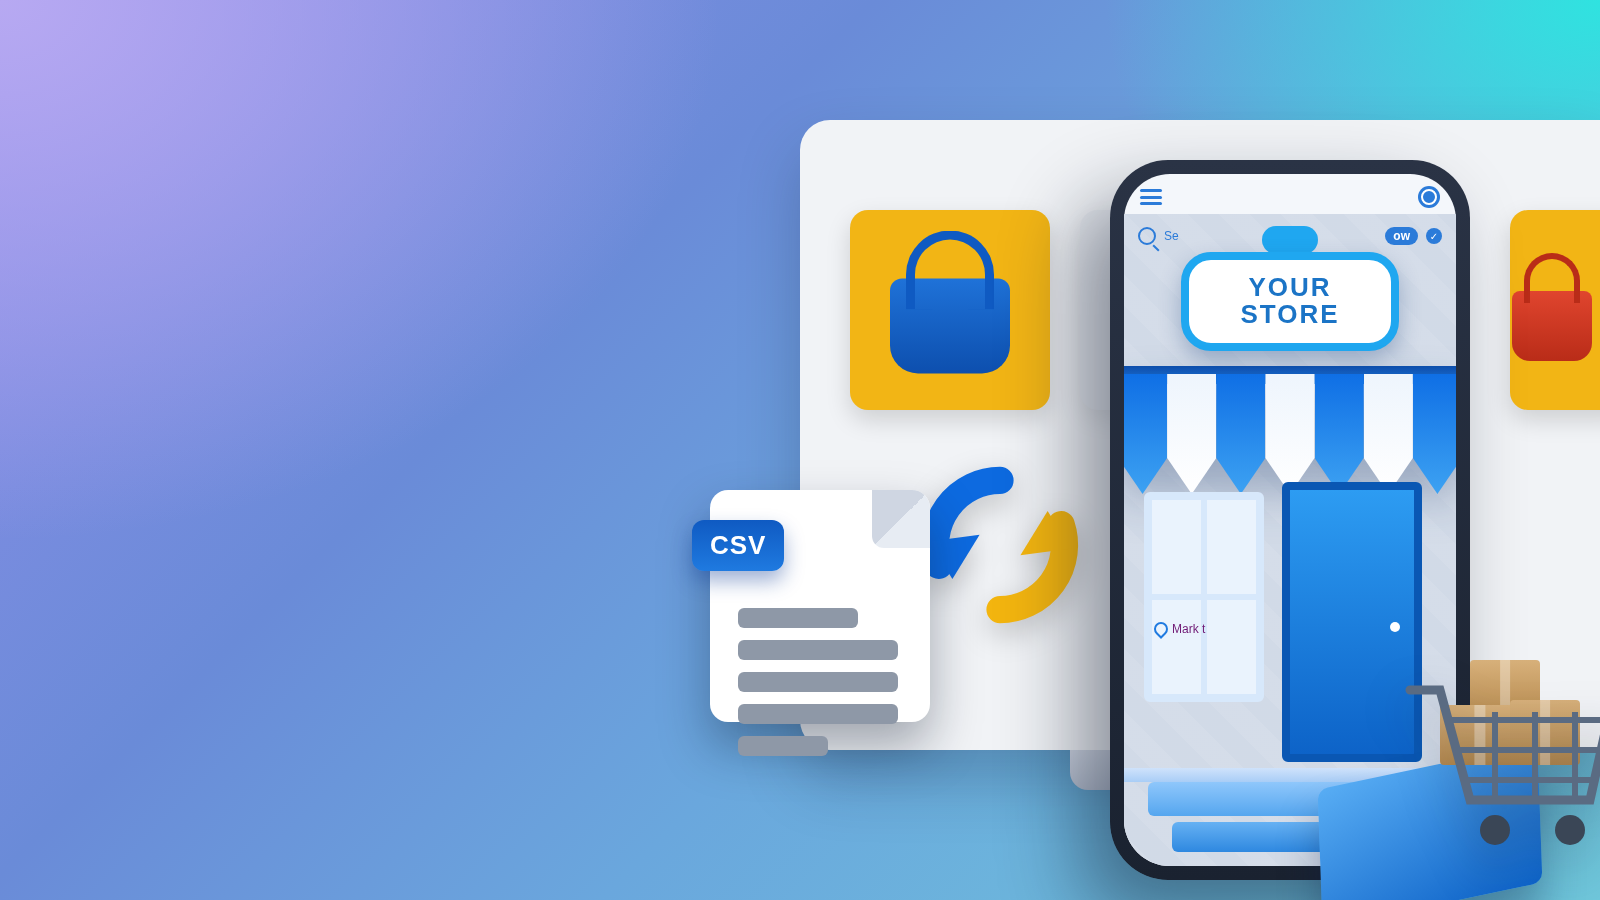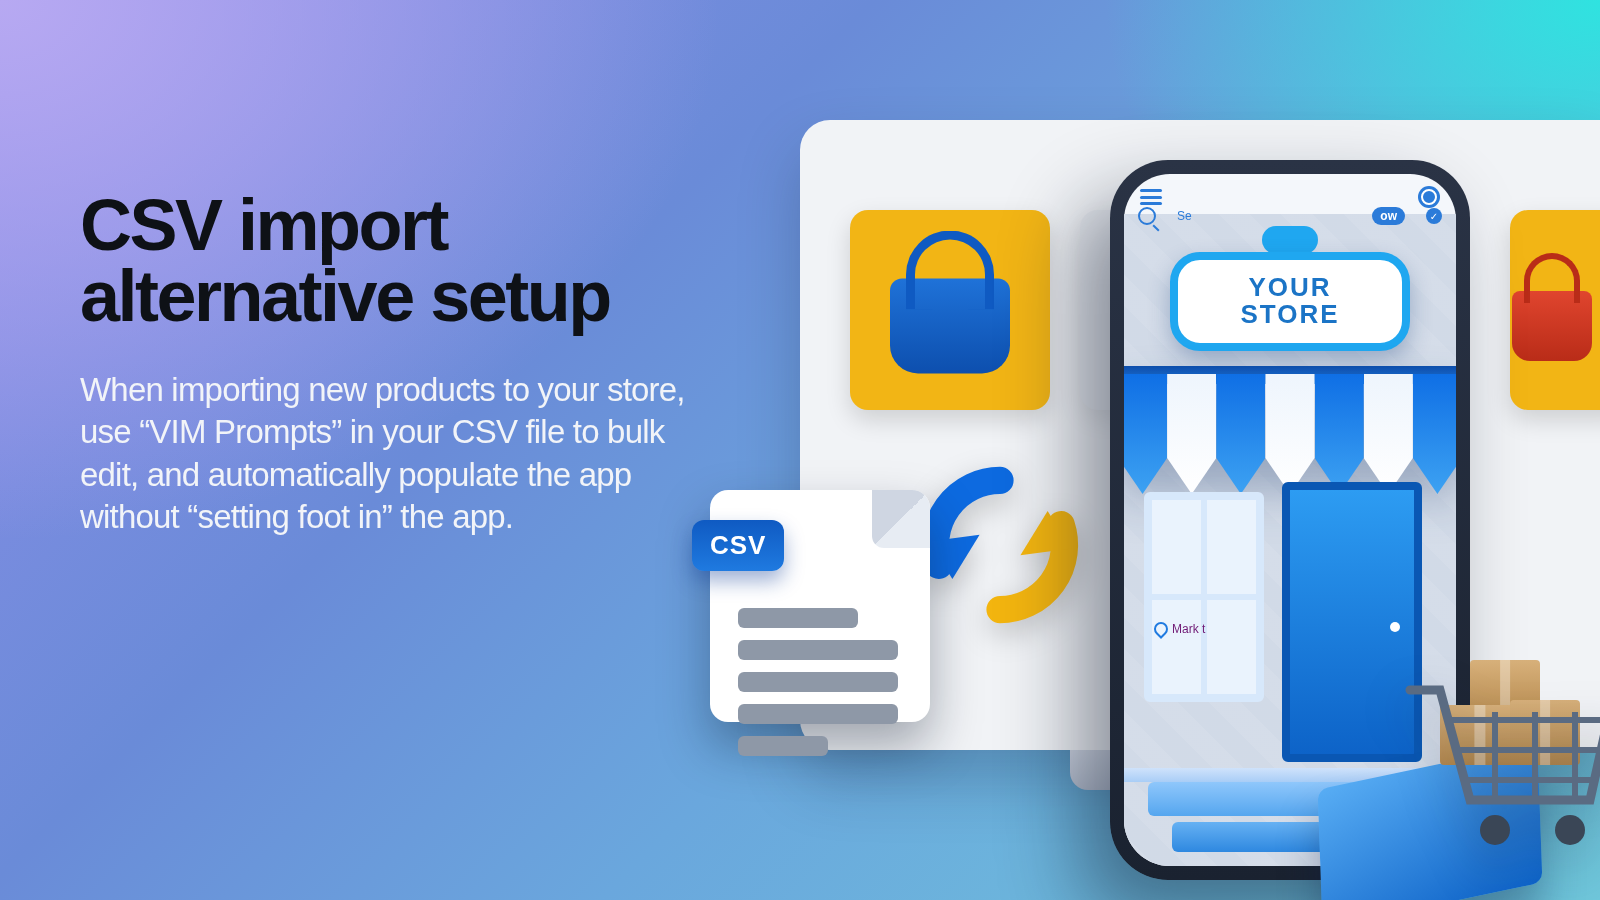--- a/index.html
+++ b/index.html
@@ -109,29 +109,29 @@
   .screen .map{position:absolute;inset:40px 0 0 0;
     background:
      linear-gradient(0deg, rgba(200,210,225,.6), rgba(200,210,225,.6)),
      repeating-linear-gradient(45deg,#e8edf5 0 22px,#dfe6f0 22px 44px);
   }
   .topbar{position:absolute;top:10px;left:16px;right:16px;height:26px;display:flex;justify-content:space-between;align-items:center;}
   .ham{width:22px;height:16px;display:flex;flex-direction:column;justify-content:space-between;}
   .ham span{display:block;height:3px;background:#2b7bd9;border-radius:2px;}
   .avatar{width:22px;height:22px;border-radius:50%;background:#2b7bd9;position:relative;}
   .avatar::after{content:"";position:absolute;inset:3px;border-radius:50%;border:2px solid #fff;}
-  .searchline{position:absolute;top:28px;left:14px;right:14px;height:28px;display:flex;align-items:center;gap:21px;color:#2b7bd9;font-size:12px;}
+  .searchline{position:absolute;top:48px;left:14px;right:14px;height:28px;display:flex;align-items:center;gap:8px;color:#2b7bd9;font-size:12px;}
   .searchline .mag{width:18px;height:18px;border:2px solid #2b7bd9;border-radius:50%;position:relative;}
   .searchline .mag::after{content:"";position:absolute;right:-6px;bottom:-6px;width:8px;height:2px;background:#2b7bd9;transform:rotate(45deg);}
   .searchline .chip{margin-left:auto;background:#2b7bd9;color:#fff;border-radius:10px;padding:2px 8px;font-weight:700;}
   .searchline .eye{width:16px;height:16px;border-radius:50%;background:#2b7bd9;display:flex;align-items:center;justify-content:center;color:#fff;font-size:10px;}
 
   .store-sign{
     position:absolute; top:78px; left:50%; transform:translateX(-50%);
-    width:240px; padding:14px 18px; background:#fff;
+    width:218px; padding:14px 18px; background:#fff;
     border:8px solid #1fa7f0; border-radius:30px; text-align:center;
     box-shadow:0 10px 22px rgba(20,60,120,.3);
   }
   .store-sign span{ display:block; font-weight:900; color:#1b74c6; letter-spacing:2px; font-size:26px; line-height:1.05;}
   .sign-post{position:absolute;top:52px;left:50%;transform:translateX(-50%);width:56px;height:28px;background:#1fa7f0;border-radius:16px;}
 
   .awning{position:absolute;top:200px;left:-6px;right:-6px;height:120px; display:flex; filter:drop-shadow(0 16px 20px rgba(20,50,100,.3));}
   .scallop{flex:1;}
   .scallop:nth-child(odd){background:linear-gradient(#0f6fe5,#3da2f2);}
   .scallop:nth-child(even){background:linear-gradient(#eef5fd,#ffffff);}
@@ -156,27 +156,20 @@
   .cart svg{width:100%;height:100%; filter:drop-shadow(0 20px 25px rgba(10,20,40,.35));}
   .box{position:absolute;background:linear-gradient(#d7b07a,#b68a4e);border-radius:4px;}
   .box::after{content:"";position:absolute;left:50%;top:0;bottom:0;width:14%;background:rgba(255,255,255,.35);transform:translateX(-50%);}
 
 </style>
 </head>
 <body>
 
 <div class="bg">
 
-  <div class="copy">
-    <h1>
-      <span>CSV import</span><br>
-      <span>alternative setup</span>
-    </h1>
-    <p>When importing new products to your store, use “VIM Prompts” in your CSV file to bulk edit, and automatically populate the app without “setting foot in” the app.</p>
-  </div>
 
   <div class="stage">
 
     <div class="monitor">
       <div class="tile gold tile1">
         <div class="bag">
             <div class="bag-body"></div>
           </div>
       </div>
       <div class="tile grey tile2">

